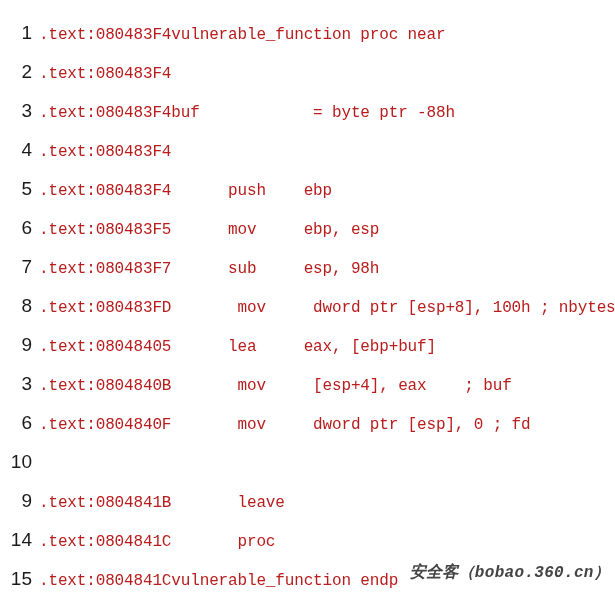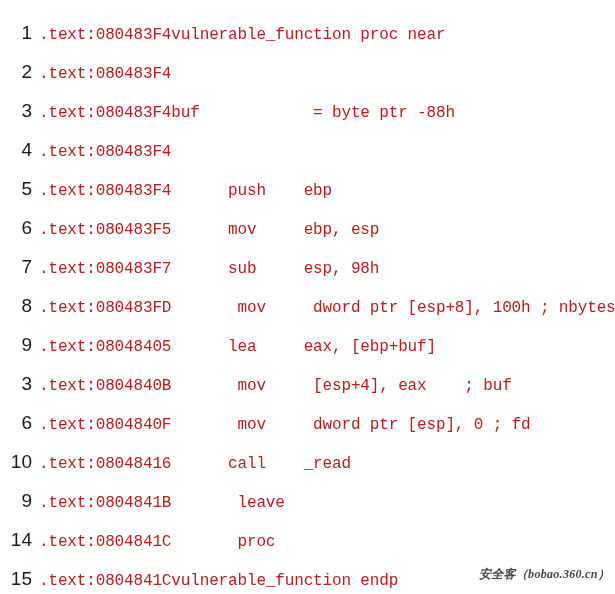--- a/index.html
+++ b/index.html
@@ -50,44 +50,44 @@
     color: #b91c1c;
     white-space: pre;
     font-family: Liberation Mono, monospace;
     letter-spacing: -0.15px;
   }
 
   #watermark {
     position: absolute;
     right: 5px;
     bottom: 11px;
-    font-size: 12px;
+    font-size: 16px;
     font-style: italic;
     font-weight: bold;
     color: #2b2b2b;
-    font-family: Liberation Serif, serif;
+    font-family: Liberation Mono, monospace;
     letter-spacing: 0.3px;
     white-space: pre;
     opacity: 0.88;
   }
 </style>
 </head>
 <body>
 
 <div id="listing">
     <div class="code-line"><span class="line-number">1</span><span class="line-text">.text:080483F4vulnerable_function proc near</span></div>
     <div class="code-line"><span class="line-number">2</span><span class="line-text">.text:080483F4</span></div>
     <div class="code-line"><span class="line-number">3</span><span class="line-text">.text:080483F4buf            = byte ptr -88h</span></div>
     <div class="code-line"><span class="line-number">4</span><span class="line-text">.text:080483F4</span></div>
     <div class="code-line"><span class="line-number">5</span><span class="line-text">.text:080483F4      push    ebp</span></div>
     <div class="code-line"><span class="line-number">6</span><span class="line-text">.text:080483F5      mov     ebp, esp</span></div>
     <div class="code-line"><span class="line-number">7</span><span class="line-text">.text:080483F7      sub     esp, 98h</span></div>
     <div class="code-line"><span class="line-number">8</span><span class="line-text">.text:080483FD       mov     dword ptr [esp+8], 100h ; nbytes</span></div>
     <div class="code-line"><span class="line-number">9</span><span class="line-text">.text:08048405      lea     eax, [ebp+buf]</span></div>
     <div class="code-line"><span class="line-number">3</span><span class="line-text">.text:0804840B       mov     [esp+4], eax    ; buf</span></div>
     <div class="code-line"><span class="line-number">6</span><span class="line-text">.text:0804840F       mov     dword ptr [esp], 0 ; fd</span></div>
-    <div class="code-line"><span class="line-number">10</span><span class="line-text">.text:08048416      call    _read</span></div>
+    <div class="code-line"><span class="line-number">10</span></div>
     <div class="code-line"><span class="line-number">9</span><span class="line-text">.text:0804841B       leave</span></div>
     <div class="code-line"><span class="line-number">14</span><span class="line-text">.text:0804841C       proc</span></div>
     <div class="code-line"><span class="line-number">15</span><span class="line-text">.text:0804841Cvulnerable_function endp</span></div>
   </div>
 
 <div id="watermark">安全客（bobao.360.cn）</div>
 
 </body></html>

